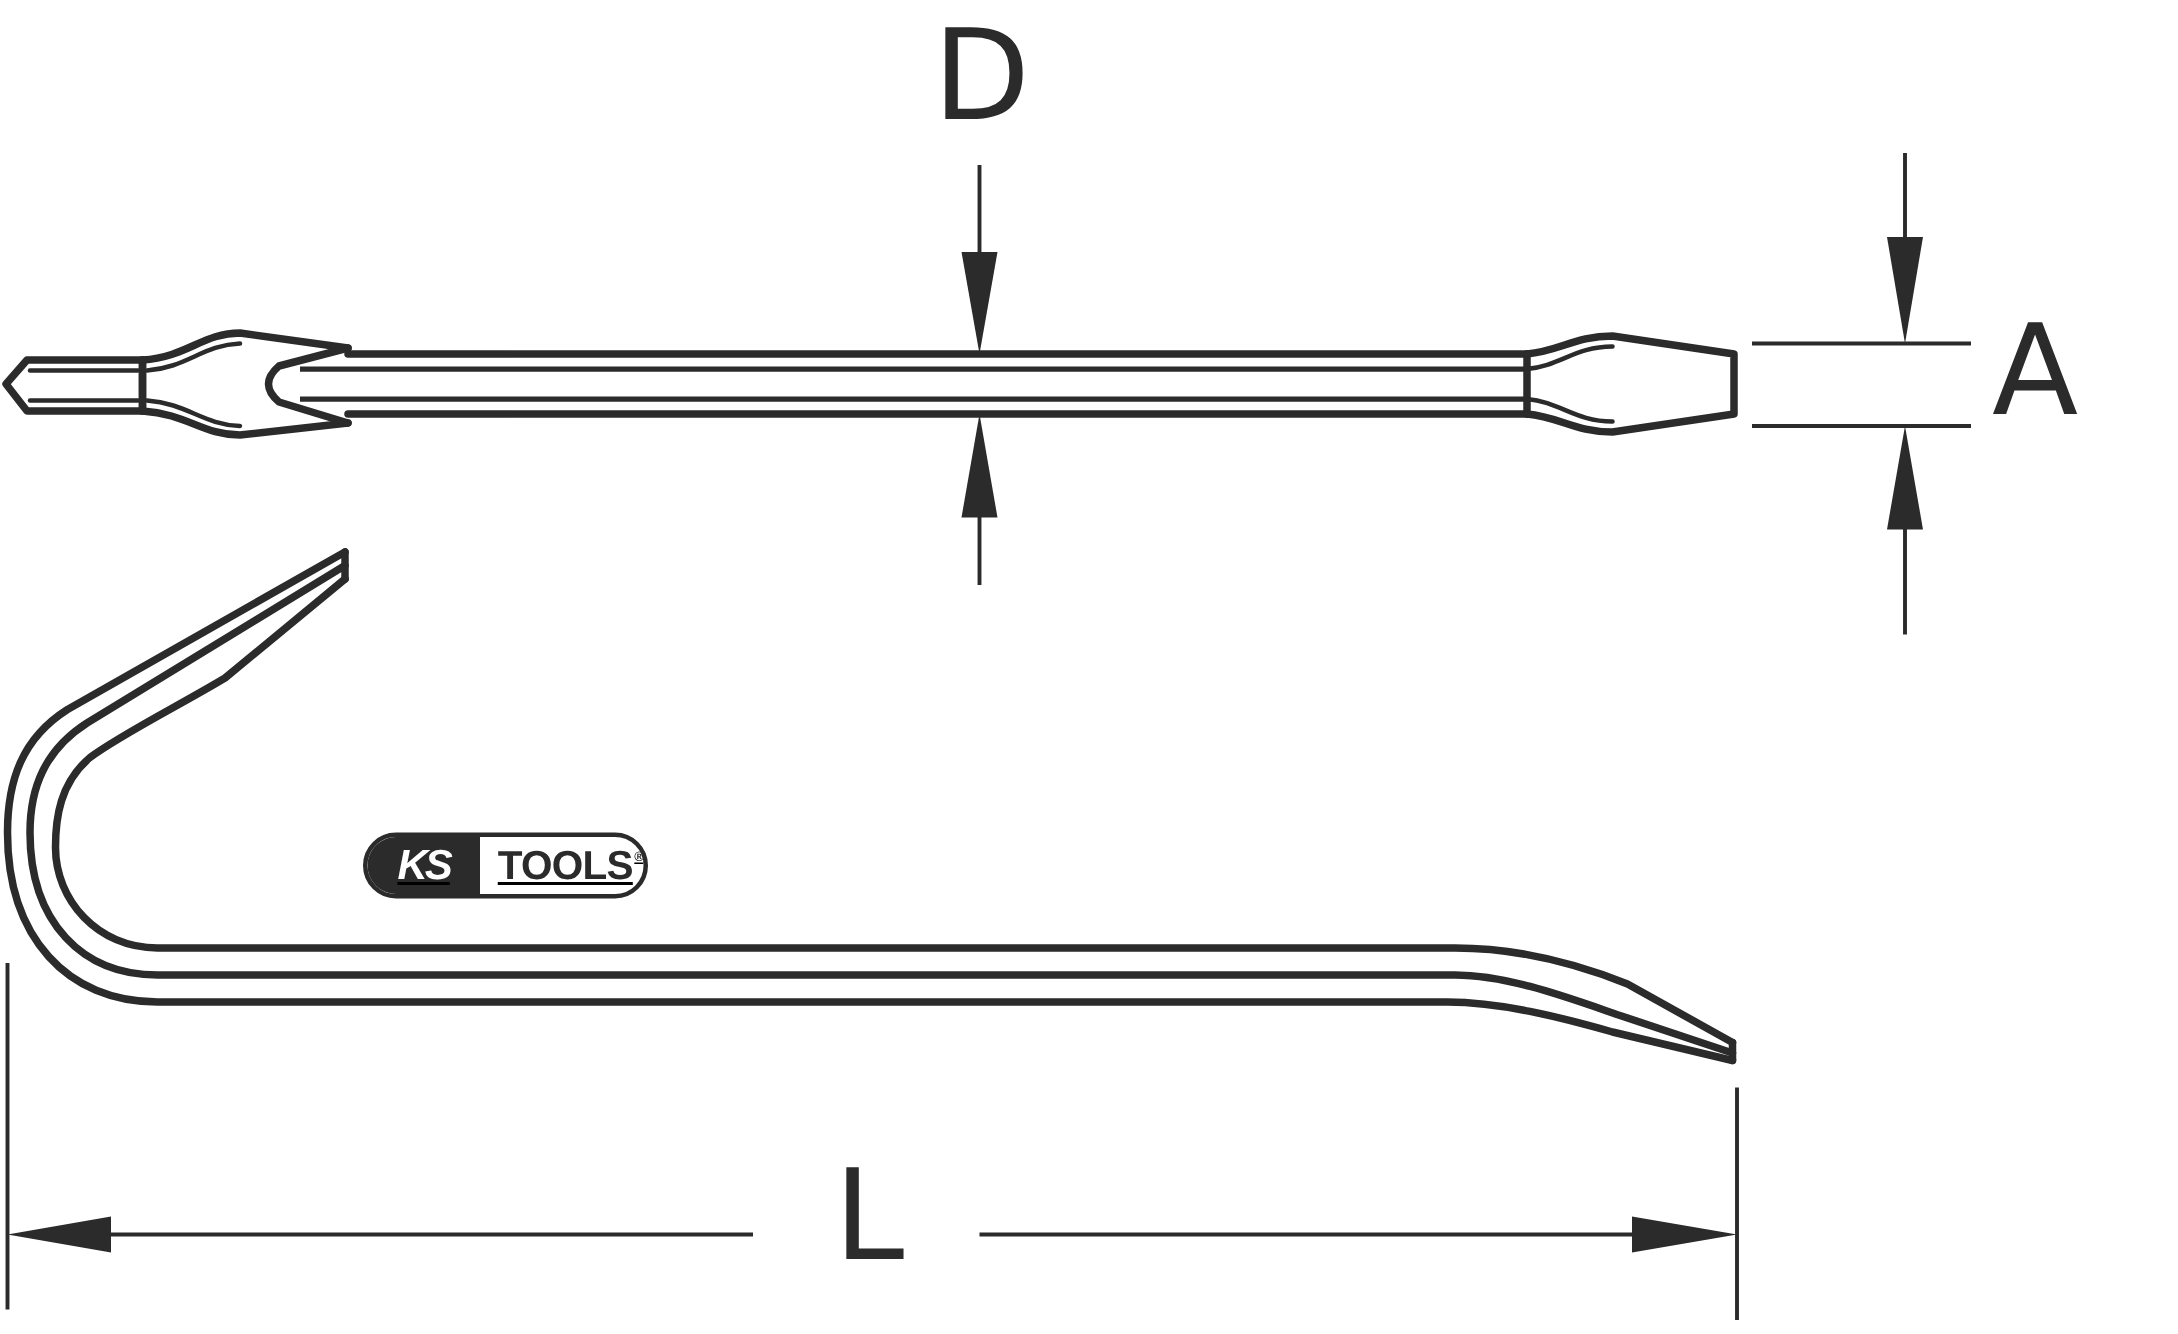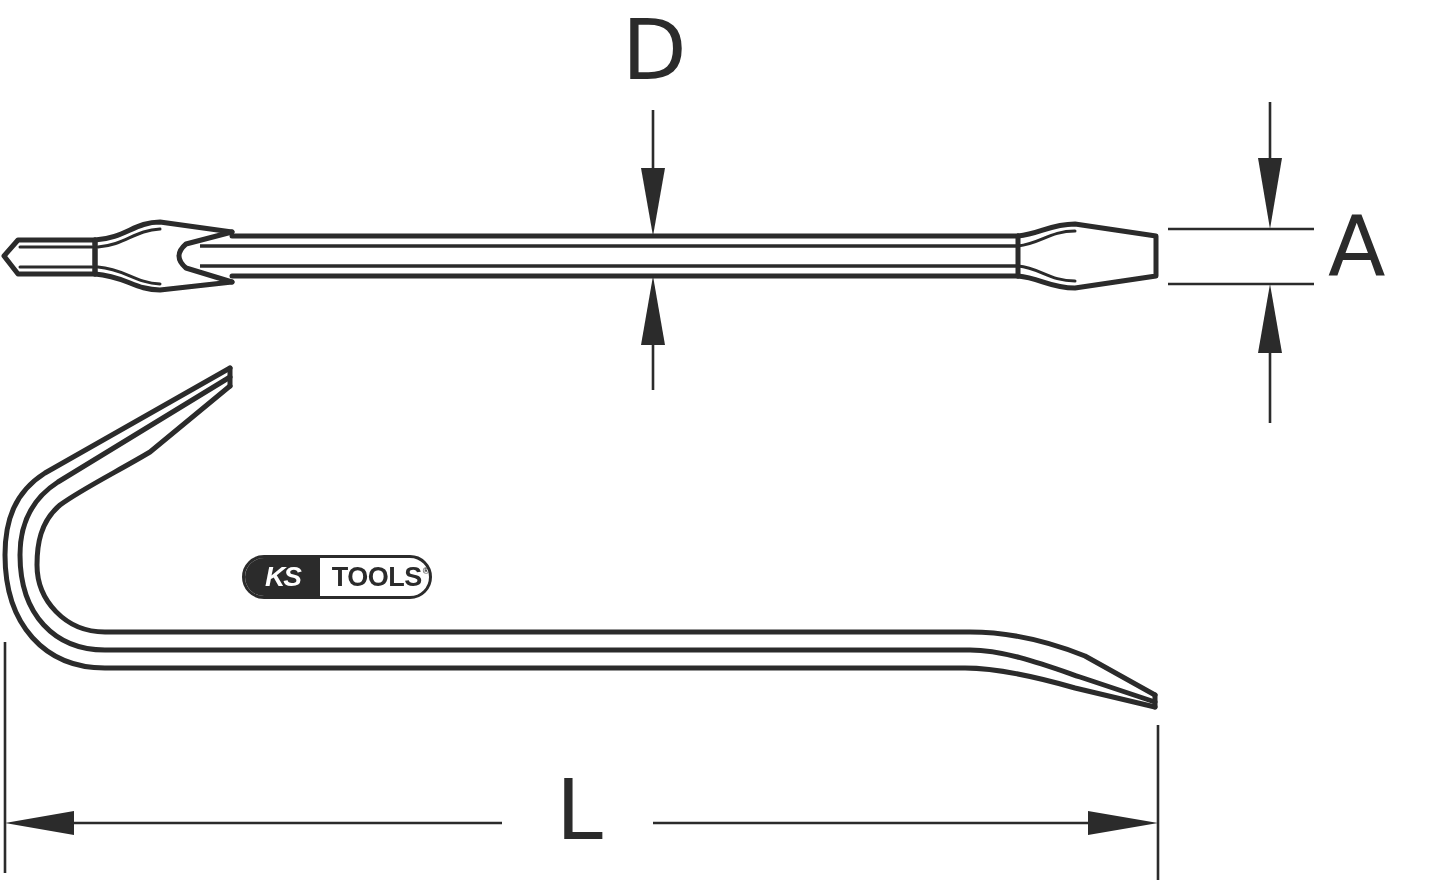--- a/index.html
+++ b/index.html
@@ -5,21 +5,21 @@
     html, body { margin: 0; padding: 0; background: #ffffff; }
     body { width: 1452px; height: 889px; overflow: hidden; position: relative; font-family: "Liberation Sans", sans-serif; }
     #drawing { position: absolute; left: 0; top: 0; width: 1452px; height: 889px; }
     .stroke { fill: none; stroke: #2b2b2b; stroke-width: 5; stroke-linejoin: round; stroke-linecap: round; }
     .thin { fill: none; stroke: #2b2b2b; stroke-width: 2.6; }
     .arrow { fill: #2b2b2b; stroke: none; }
     .dim-label { position: absolute; color: #2b2b2b; font-family: "DejaVu Sans", sans-serif; font-weight: 400; line-height: 1; }
     #label-d { left: 622px; top: 8px; font-size: 84px; }
     #label-a { left: 1328px; top: 205px; font-size: 84px; }
     #label-l { left: 556px; top: 768px; font-size: 84px; }
-    .logo { position: absolute; left: 242px; top: 555px; width: 190px; height: 44px; border: 3px solid #2b2b2b; border-radius: 22px; box-sizing: border-box; overflow: hidden; display: flex; }
+    .logo { position: absolute; left: 242px; top: 555px; width: 190px; height: 44px; border: 3px solid #2b2b2b; border-radius: 22px; box-sizing: border-box; overflow: hidden; display: flex; text-decoration: underline; }
     .logo-ks { background: #2b2b2b; color: #fff; width: 76px; display: flex; align-items: center; justify-content: center; font-style: italic; font-weight: 700; font-size: 28px; font-family: "Liberation Sans", sans-serif; letter-spacing: -2px; }
     .logo-tools { flex: 1; display: flex; align-items: center; padding-left: 12px; color: #2b2b2b; font-weight: 700; font-size: 27px; font-family: "Liberation Sans", sans-serif; letter-spacing: -0.5px; }
     .logo-reg { font-size: 9px; align-self: flex-start; margin-top: 8px; margin-left: 1px; }
   </style>
 </head>
 <body>
 
 <svg id="drawing" viewBox="0 0 1452 889" xmlns="http://www.w3.org/2000/svg">
 
   <g>

